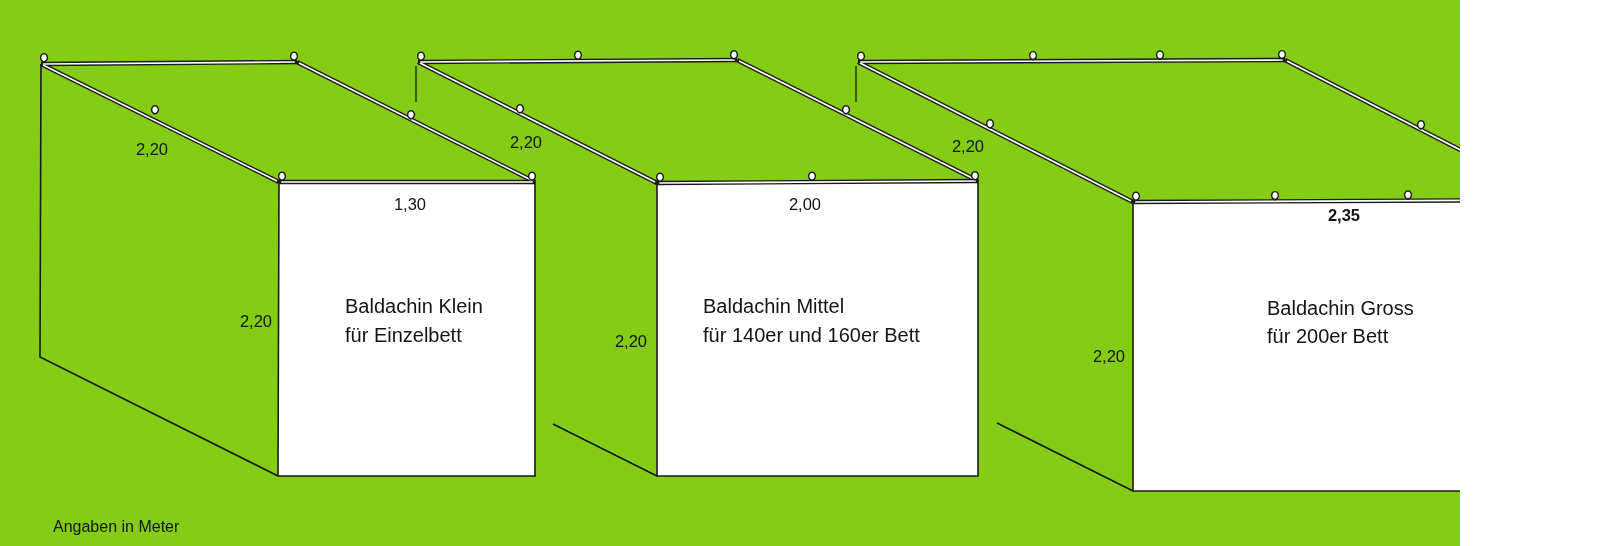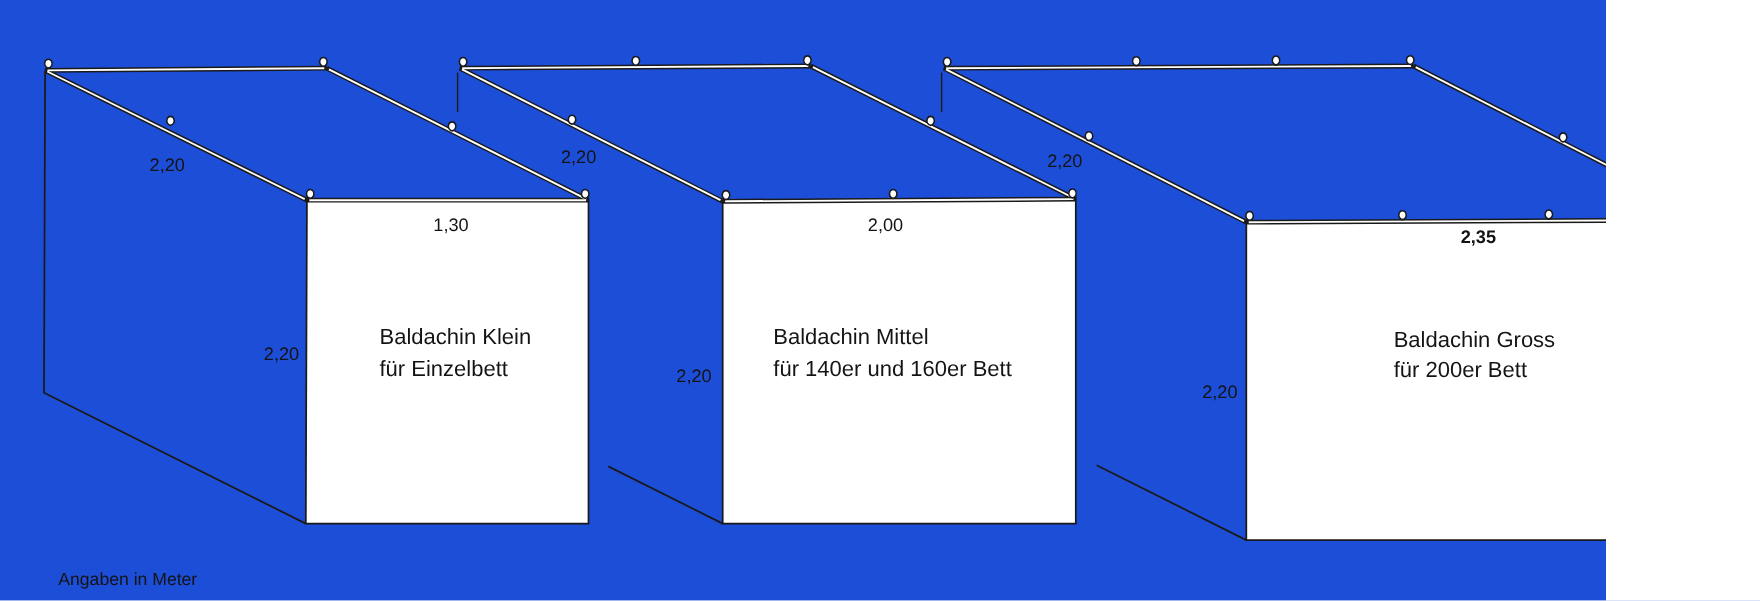--- a/index.html
+++ b/index.html
@@ -4,21 +4,21 @@
 <style>
   html, body {
     margin: 0;
     padding: 0;
     background: #ffffff;
   }
   #stage {
     position: relative;
     width: 1460px;
     height: 546px;
-    background: #1d4ed8;
+    background: #84cc16;
     overflow: hidden;
   }
   svg { display: block; }
 
   .edge {
     stroke: #1a1a1a;
     stroke-width: 1.6;
     fill: none;
     stroke-linejoin: miter;
   }

